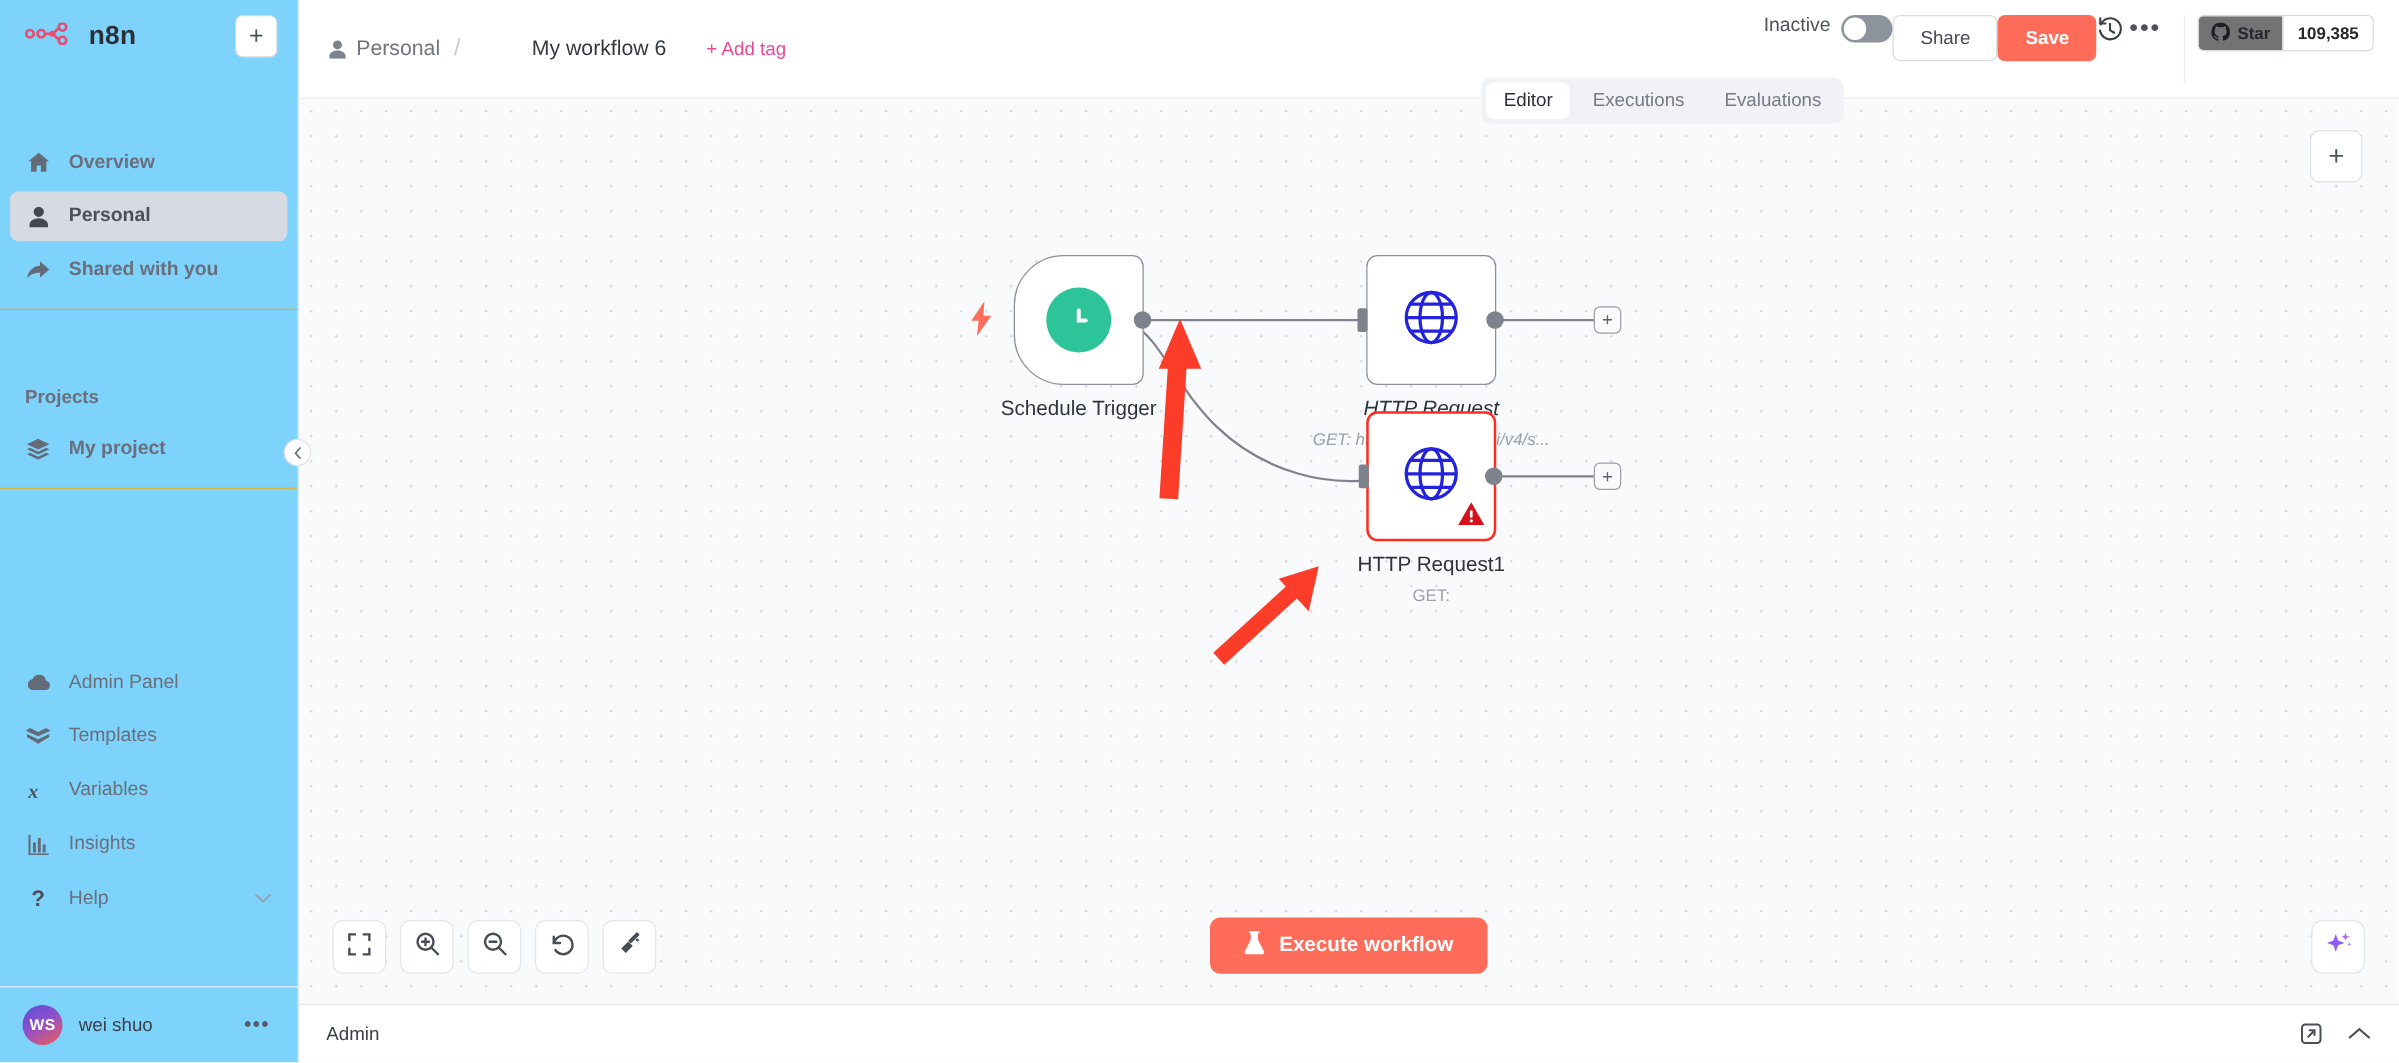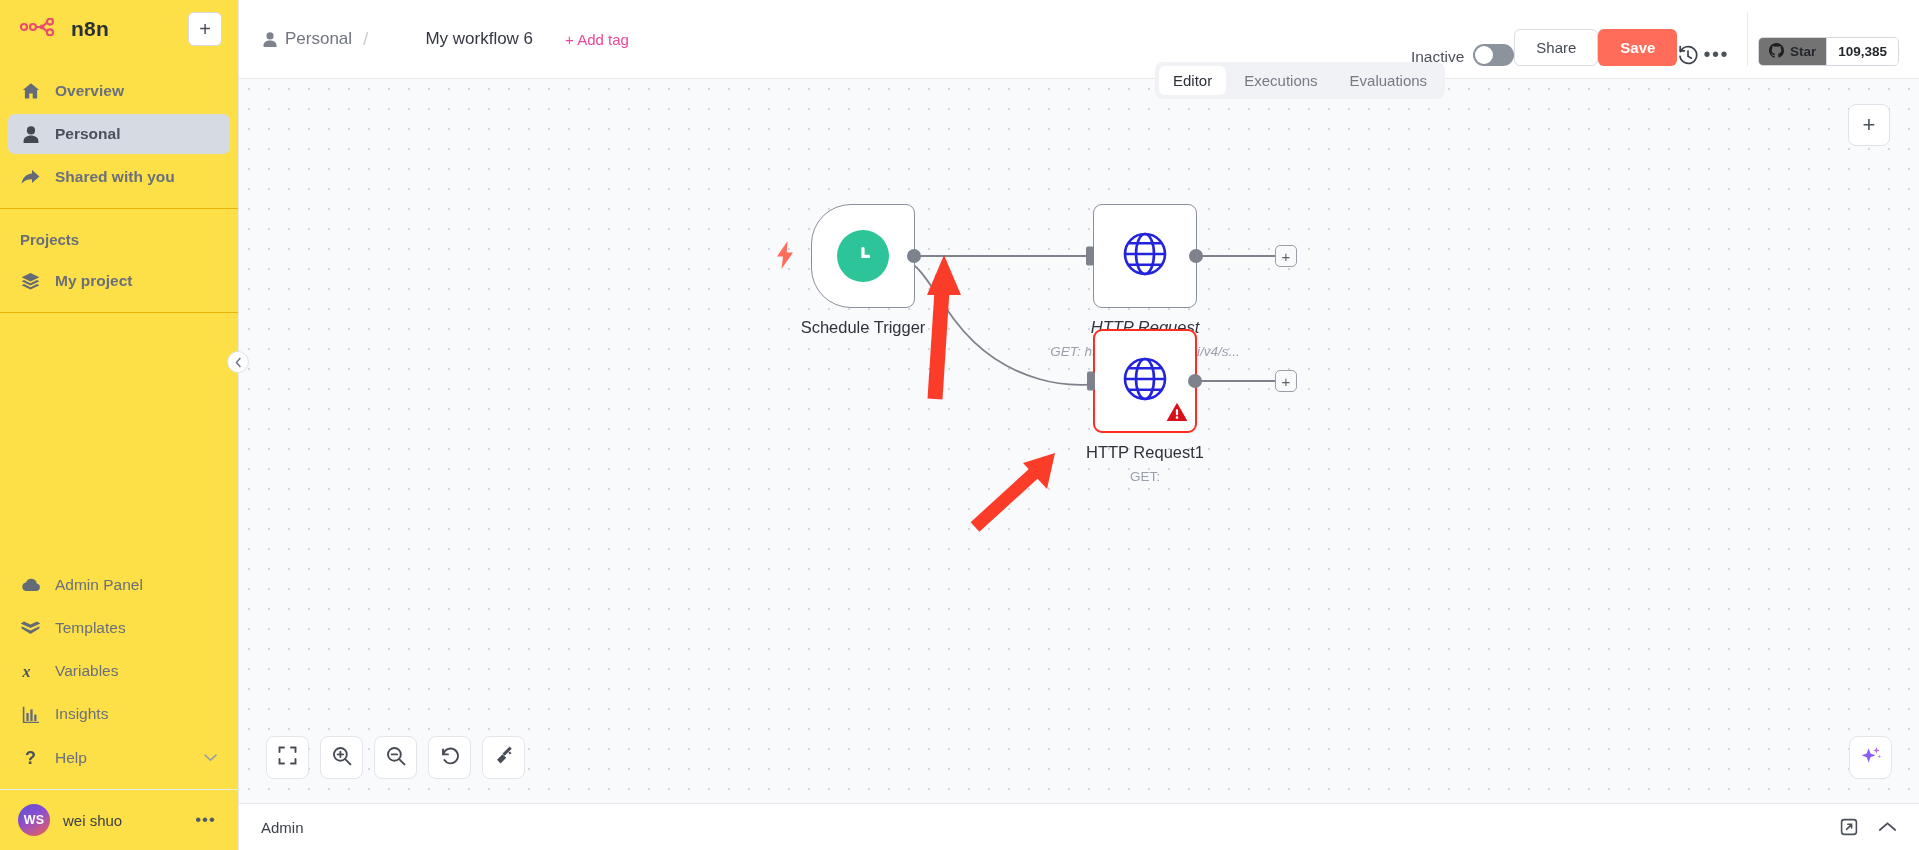--- a/index.html
+++ b/index.html
@@ -8,24 +8,24 @@
     font-family: "Liberation Sans", sans-serif;
     overflow: hidden;
     background: #ffffff;
     color: #3b3f48;
   }
   #app { position: relative; width: 1919px; height: 850px; display: flex; }
 
   
   #sidebar {
     width: 239px; height: 850px;
-    background: #fde047;
+    background: #7dd3fc;
     border-right: 1px solid #e4e6eb;
     display: flex; flex-direction: column;
-    position: relative; z-index: 40;
+    position: relative; z-index: 40; gap: 39px;
   }
   .sb-section { border-bottom: 1px solid #eab308; padding: 8px 0; font-weight: bold; }
   .sb-head {
     display: flex; align-items: center; justify-content: space-between;
     padding: 12px 16px 14px 20px;
   }
   .brand { display: flex; align-items: center; gap: 11px; }
   .brand-name { font-size: 21px; font-weight: bold; color: #2b2f38; letter-spacing: .2px; }
   .plus-box {
     width: 34px; height: 34px; border: 1px solid #d7dae0; border-radius: 6px;
@@ -74,21 +74,21 @@
     height: 79px; background: #ffffff; border-bottom: 1px solid #e8eaee;
     display: flex; align-items: center; padding: 0 20px 0 24px;
     position: relative; z-index: 30; flex: 0 0 79px;
   }
   .crumb { display: flex; align-items: center; gap: 8px; font-size: 17px; }
   .crumb .person { color: #7d828c; display:flex; align-items:center; }
   .crumb-personal { color: #6f747f; }
   .crumb-sep { color: #c9ccd2; font-size: 19px; padding: 0 3px; }
   .crumb-title { color: #343841; margin-left: 46px; }
   .add-tag { color: #ec4899; font-size: 15px; margin-left: 32px; cursor: pointer; }
-  .hdr-right { margin-left: auto; display: flex; align-items: flex-end; }
+  .hdr-right { margin-left: auto; display: flex; align-items: flex-start; }
   .inactive-lbl { font-size: 15.5px; color: #4c515b; }
   .toggle {
     width: 41px; height: 22px; border-radius: 11px; background: #8d939d;
     position: relative; cursor: pointer; margin-left: 9px;
   }
   .toggle .knob {
     position: absolute; left: 2px; top: 2px; width: 18px; height: 18px;
     border-radius: 50%; background: #fff;
   }
   .btn-share {
@@ -109,21 +109,21 @@
     display: flex; align-items: center; gap: 6px; padding: 0 10px;
     background: #737373; font-size: 13.5px; color: #25282d; font-weight: bold;
   }
   .gh-count {
     display: flex; align-items: center; padding: 0 11px; background: #fff;
     font-size: 13.5px; color: #25282d; border-left: 1px solid #d5d8de; font-weight: bold;
   }
 
   
   #tabs {
-    position: absolute; left: 916px; top: 62px;
+    position: absolute; left: 946px; top: 62px;
     display: flex; gap: 4px; background: #f0f2f6; border-radius: 8px; padding: 4px;
     z-index: 35;
   }
   .tab { font-size: 15px; color: #757a85; padding: 6px 14px; border-radius: 6px; cursor: pointer; }
   .tab.active { background: #fff; color: #2b2f38; }
 
   
   #canvas {
     position: relative; flex: 1;
     background-color: #f9fafc;
@@ -524,20 +524,30 @@
           <span>
             <svg width="20" height="20" viewBox="0 0 20 20" fill="#474c55">
               <path d="M15.6 1.4 9.4 7.6l1.3 1.3 6.2-6.2z" stroke="#474c55" stroke-width="1.2"></path>
               <path d="M8.6 8.2 3 13.8l3.6 3.6 5.6-5.6z"></path>
               <path d="M14.4 6.6l1.2 1.8 2-1.2-1.6-1.4z"></path>
             </svg>
           </span>
         </div>
       </div>
 
+      <div id="exec-wrap">
+        <button class="btn-exec">
+          <span>
+            <svg width="17" height="20" viewBox="0 0 17 20" fill="#fff">
+              <path d="M4.4 1h8.2v1.6h-1.2v5.2l4.8 9.4c.5 1-.2 2.2-1.4 2.2H2.2c-1.2 0-1.9-1.2-1.4-2.2l4.8-9.4V2.6H4.4z"></path>
+            </svg>
+          </span>
+          <span>Execute workflow</span>
+        </button>
+      </div>
 
       <div class="ai-btn">
         <span>
           <svg width="24" height="24" viewBox="0 0 24 24">
             <path d="M9.6 4.2 11.5 9.4 16.6 11.3 11.5 13.2 9.6 18.4 7.7 13.2 2.6 11.3 7.7 9.4z" fill="#8b5cf6"></path>
             <path d="M17.4 3.2 18.3 5.5 20.6 6.4 18.3 7.3 17.4 9.6 16.5 7.3 14.2 6.4 16.5 5.5z" fill="#b66bf0"></path>
             <path d="M20.4 10.6 20.9 11.9 22.2 12.4 20.9 12.9 20.4 14.2 19.9 12.9 18.6 12.4 19.9 11.9z" fill="#c084fc"></path>
           </svg>
         </span>
       </div>

